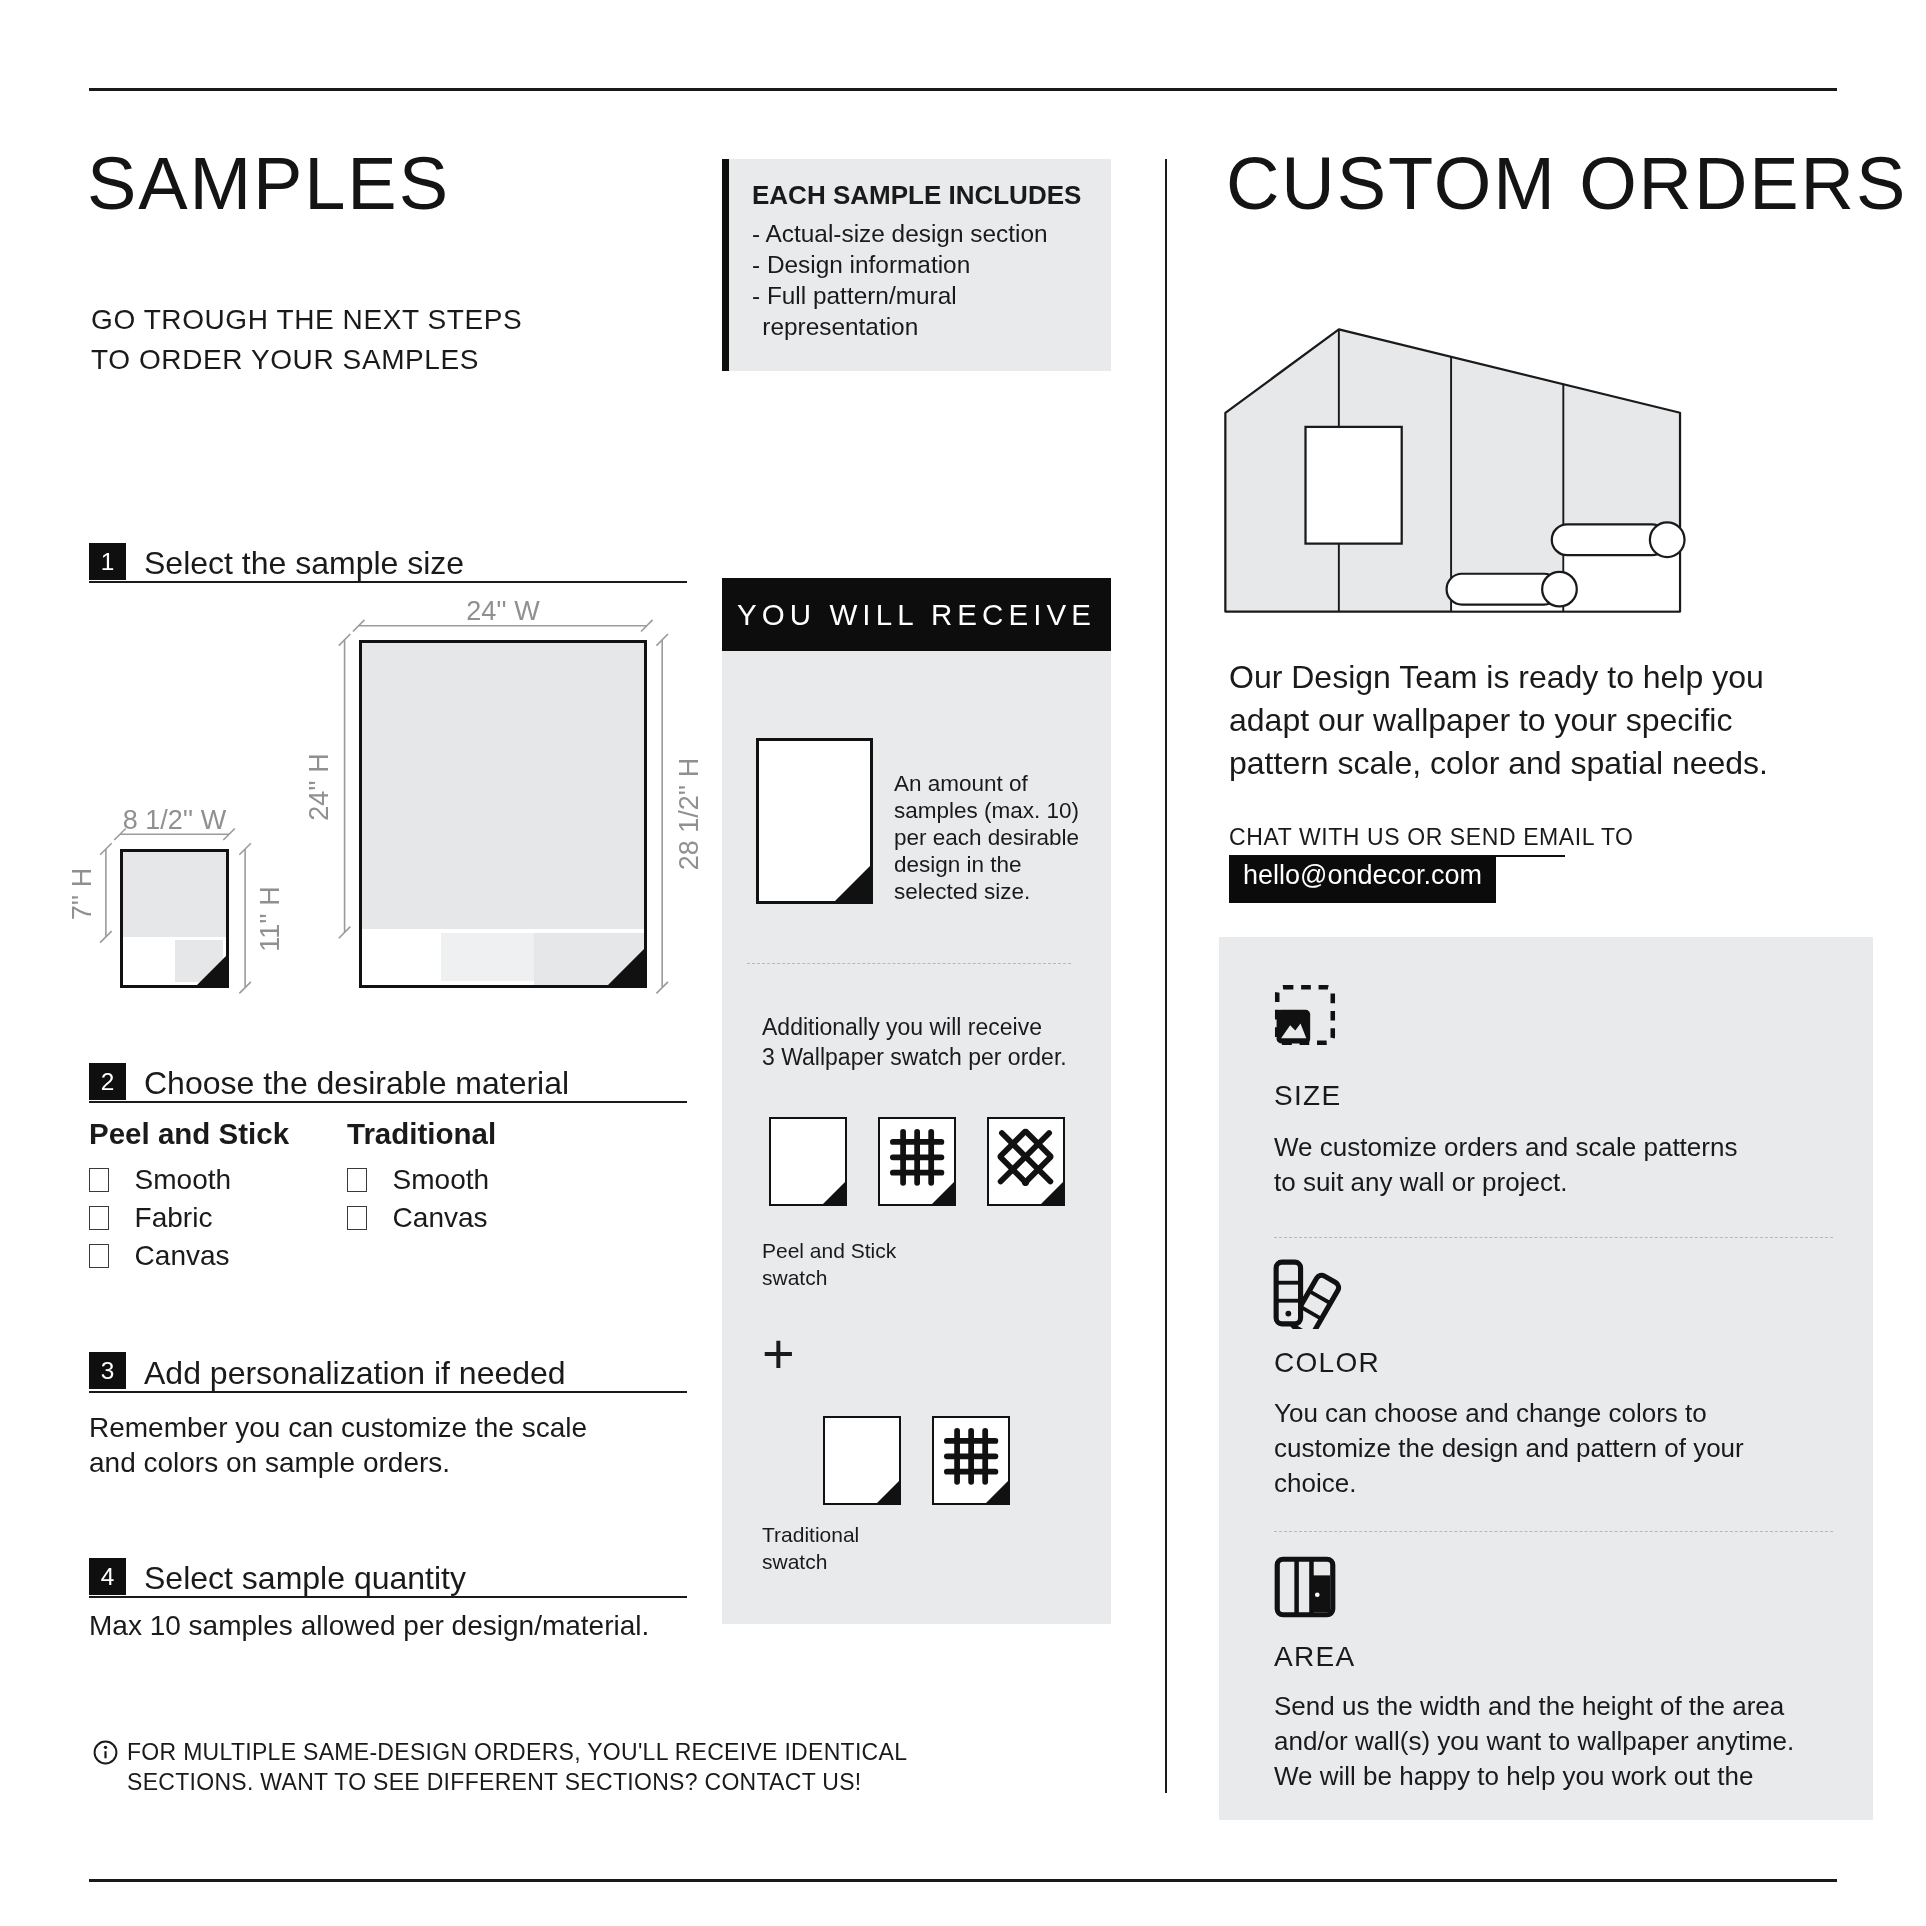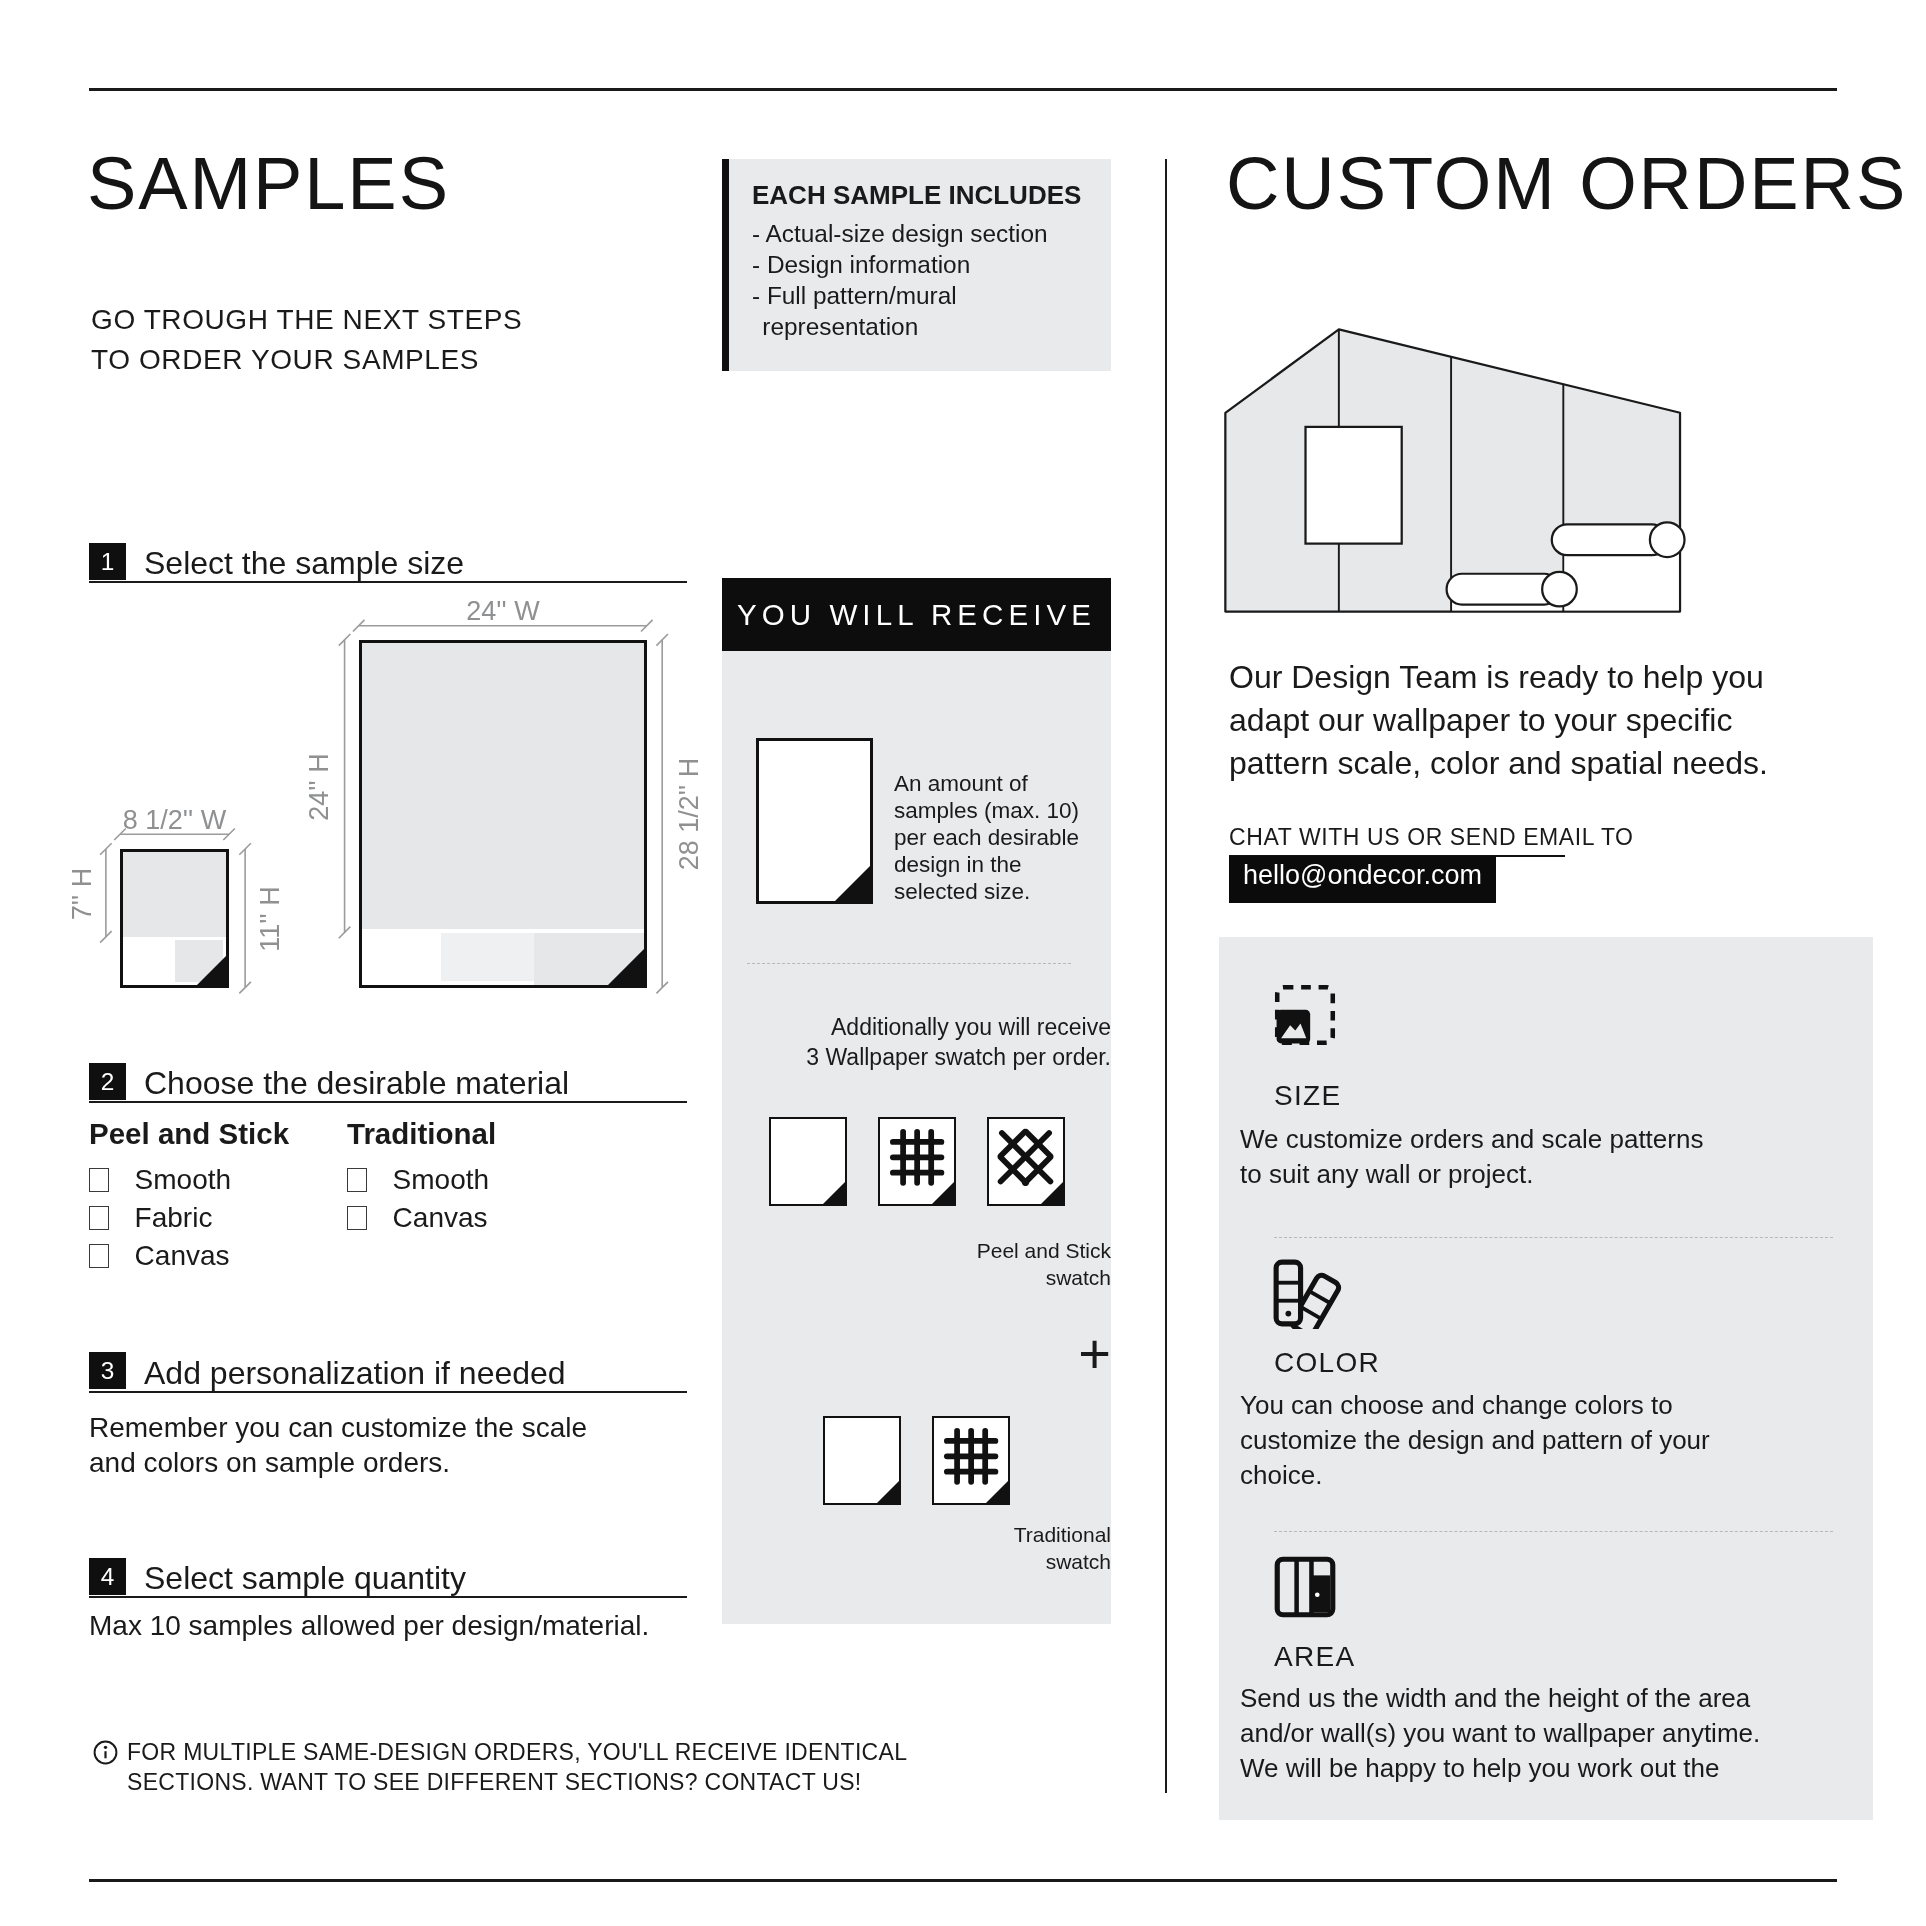--- a/index.html
+++ b/index.html
@@ -30,31 +30,31 @@
   .cbx{display:inline-block;width:18px;height:22px;border:1.9px solid #3a3a3a;margin-right:11.6px;background:#fff;}
   .mat-opt{font-size:28px;}
   .body-text{position:absolute;font-size:28px;line-height:35px;}
   #footnote-text{position:absolute;left:127px;top:1737px;font-size:23px;line-height:30px;letter-spacing:0.3px;}
   
   #banner{position:absolute;left:722px;top:578px;width:389px;height:73px;background:#0d0d0d;color:#fff;display:flex;align-items:center;justify-content:center;font-size:29.5px;letter-spacing:5.1px;white-space:nowrap;}
   #mid-panel{position:absolute;left:722px;top:651px;width:389px;height:973px;background:#e9eaeb;}
   #page-icon{position:absolute;left:756px;top:738px;width:117px;height:166px;background:#fff;border:3.2px solid #111;box-sizing:border-box;}
   #receive-text{position:absolute;left:894px;top:770px;width:212px;font-size:22.5px;line-height:27px;}
   .dash-sep{position:absolute;border-top:1.9px dashed #b7b8ba;height:0;}
-  .center-txt{position:absolute;left:722px;width:389px;text-align:right;}
+  .center-txt{position:absolute;left:722px;width:389px;text-align:left;padding-left:40px;}
   .swatch-row{position:absolute;left:722px;width:389px;display:flex;justify-content:center;gap:31px;}
   .swatch{position:relative;width:78px;height:89px;background:#fff;border:2.6px solid #111;box-sizing:border-box;}
   
   #right-intro{position:absolute;left:1229px;top:656px;font-size:32px;line-height:43px;}
   #chat-label{position:absolute;left:1229px;top:824px;font-size:23px;letter-spacing:0.6px;}
   #chat-underline{position:absolute;left:1229px;top:855px;width:336px;height:1.9px;background:#111;}
   #email-badge{position:absolute;left:1229px;top:856px;height:47px;line-height:39px;background:#0b0b0b;color:#fff;font-size:27px;padding:0 14px;}
   #right-panel{position:absolute;left:1219px;top:937px;width:654px;height:883px;background:#e9eaeb;}
   .feat-head{position:absolute;left:1274px;font-size:28px;letter-spacing:1.3px;}
-  .feat-body{position:absolute;left:1240px;font-size:26px;line-height:35px;}
+  .feat-body{position:absolute;left:1274px;font-size:26px;line-height:35px;margin-top:8px;}
   .icon-slot{position:absolute;}
 </style>
 </head>
 <body>
 
 <div id="canvas">
 
   <div class="rule" style="left:89px;top:88px;width:1748px;"></div>
   <div class="rule" style="left:89px;top:1879px;width:1748px;"></div>
   <div class="abs" style="left:1165px;top:159px;width:1.9px;height:1634px;background:#1a1a1a;"></div>

